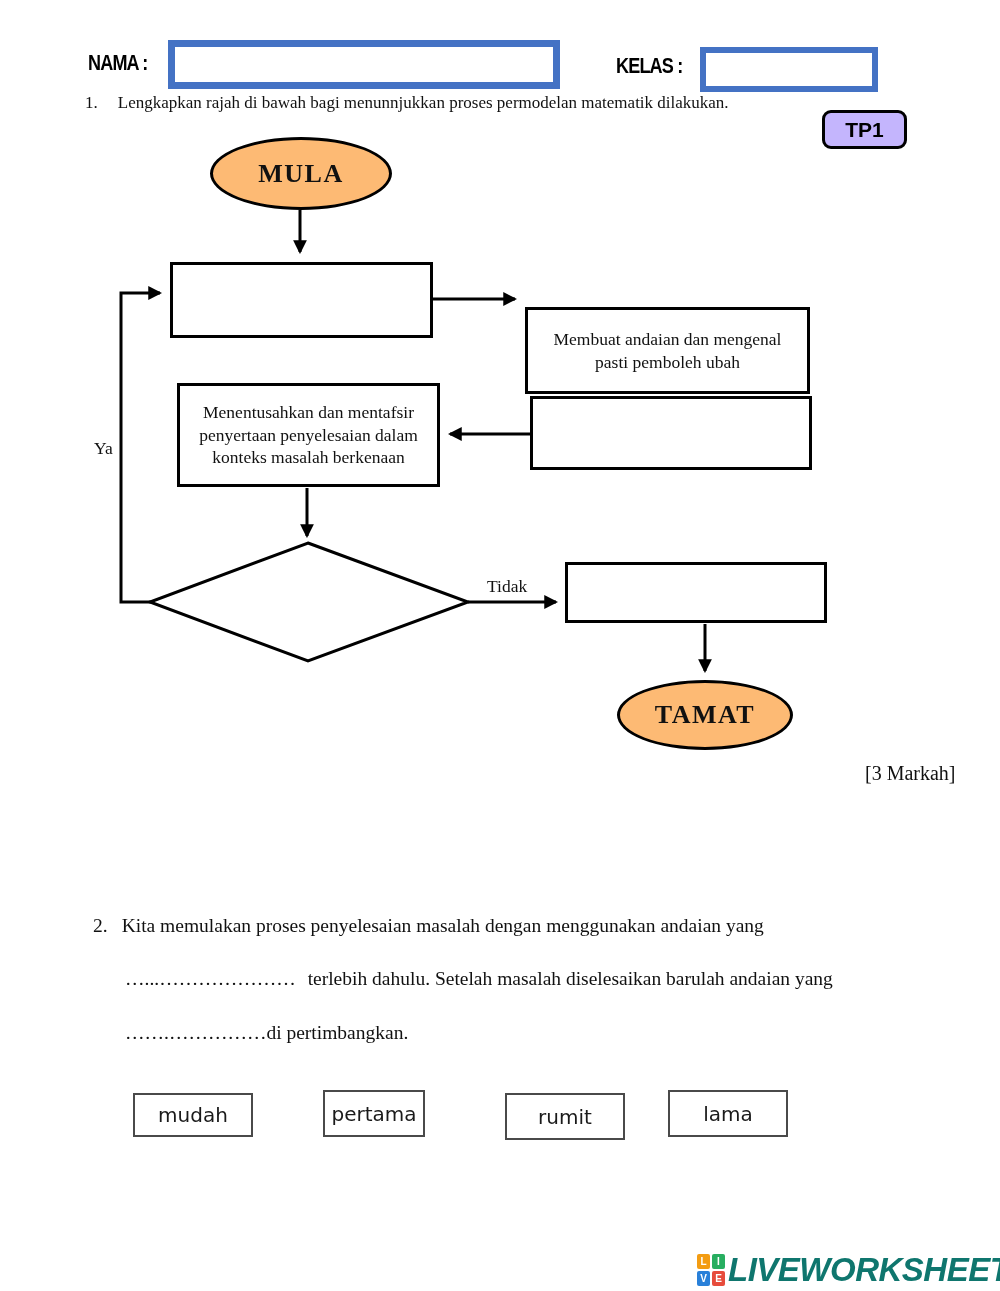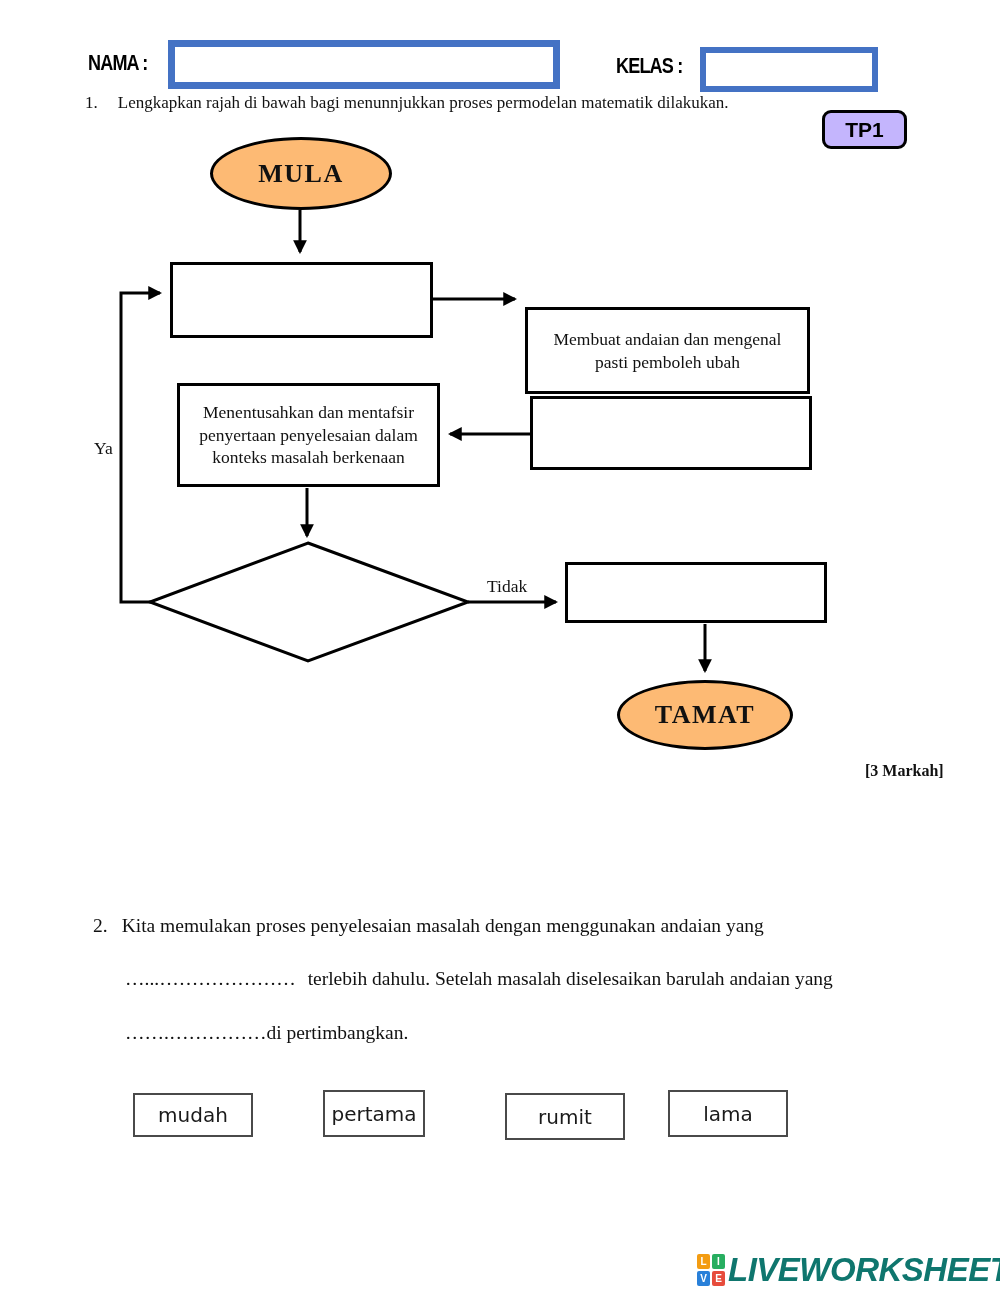--- a/index.html
+++ b/index.html
@@ -147,21 +147,21 @@
 
 
   <div class="abs fc-label" style="left:94px;top:438px;">Ya</div>
 
   <div class="abs fc-label" style="left:487px;top:576px;">Tidak</div>
 
   <div class="abs fc-box" style="left:565px;top:562px;width:262px;height:61px;"></div>
 
   <div class="abs terminal" style="left:617px;top:680px;width:176px;height:70px;">TAMAT</div>
 
-  <div class="abs" style="left:865px;top:762px;font-size:16px;font-weight:bold;">[3 Markah]</div>
+  <div class="abs" style="left:865px;top:762px;font-size:20px;">[3 Markah]</div>
 
   <div class="abs q2-text" style="left:93px;top:915px;"><span>2.</span><span style="display:inline-block;width:14px;"></span><span>Kita memulakan proses penyelesaian masalah dengan menggunakan andaian yang</span></div>
 
   <div class="abs q2-text" style="left:125px;top:968px;"><span>…...…………………</span><span style="display:inline-block;width:12px;"></span><span>terlebih dahulu. Setelah masalah diselesaikan barulah andaian yang</span></div>
 
   <div class="abs q2-text" style="left:125px;top:1022px;"><span>…….……………</span><span>di pertimbangkan.</span></div>
 
   <div class="abs word-chip" style="left:133px;top:1093px;width:120px;height:44px;">mudah</div>
   <div class="abs word-chip" style="left:323px;top:1090px;width:102px;height:47px;">pertama</div>
   <div class="abs word-chip" style="left:505px;top:1093px;width:120px;height:47px;">rumit</div>

